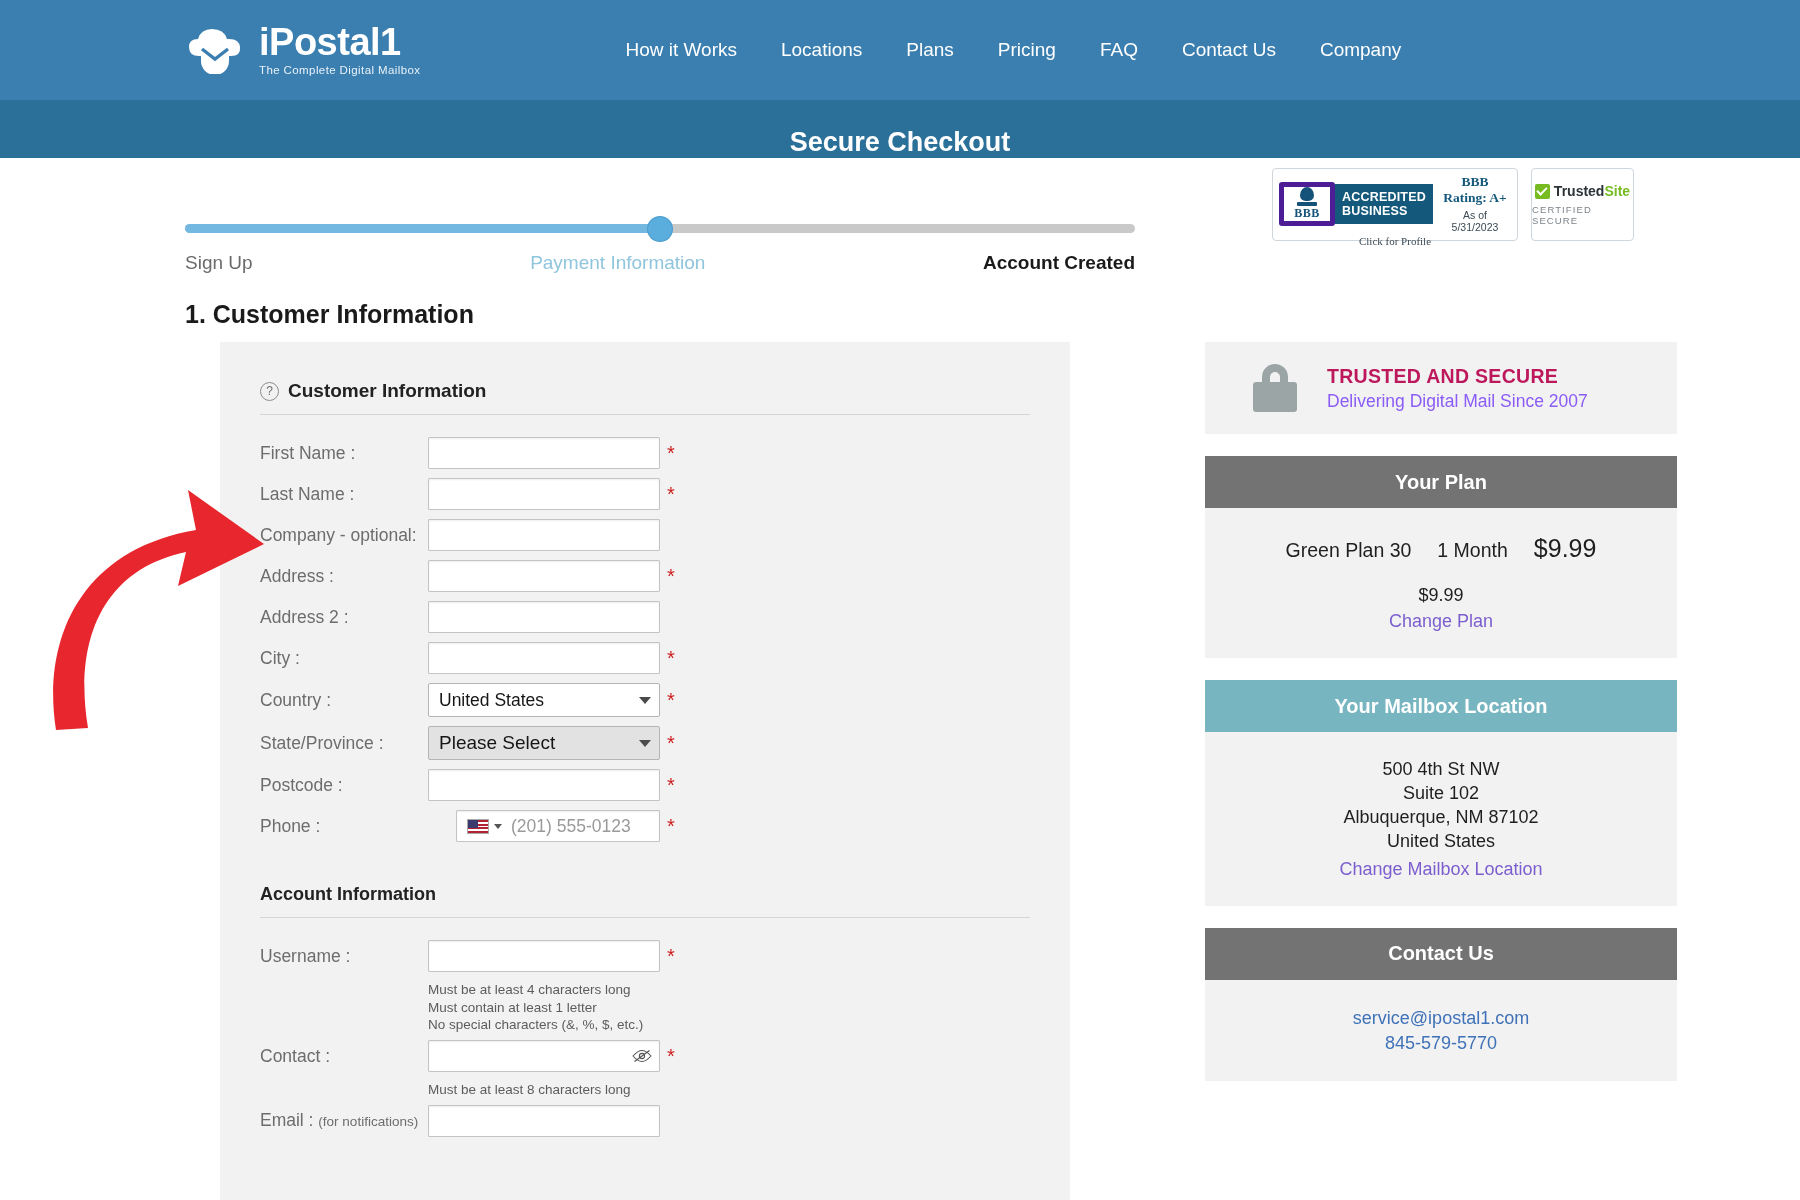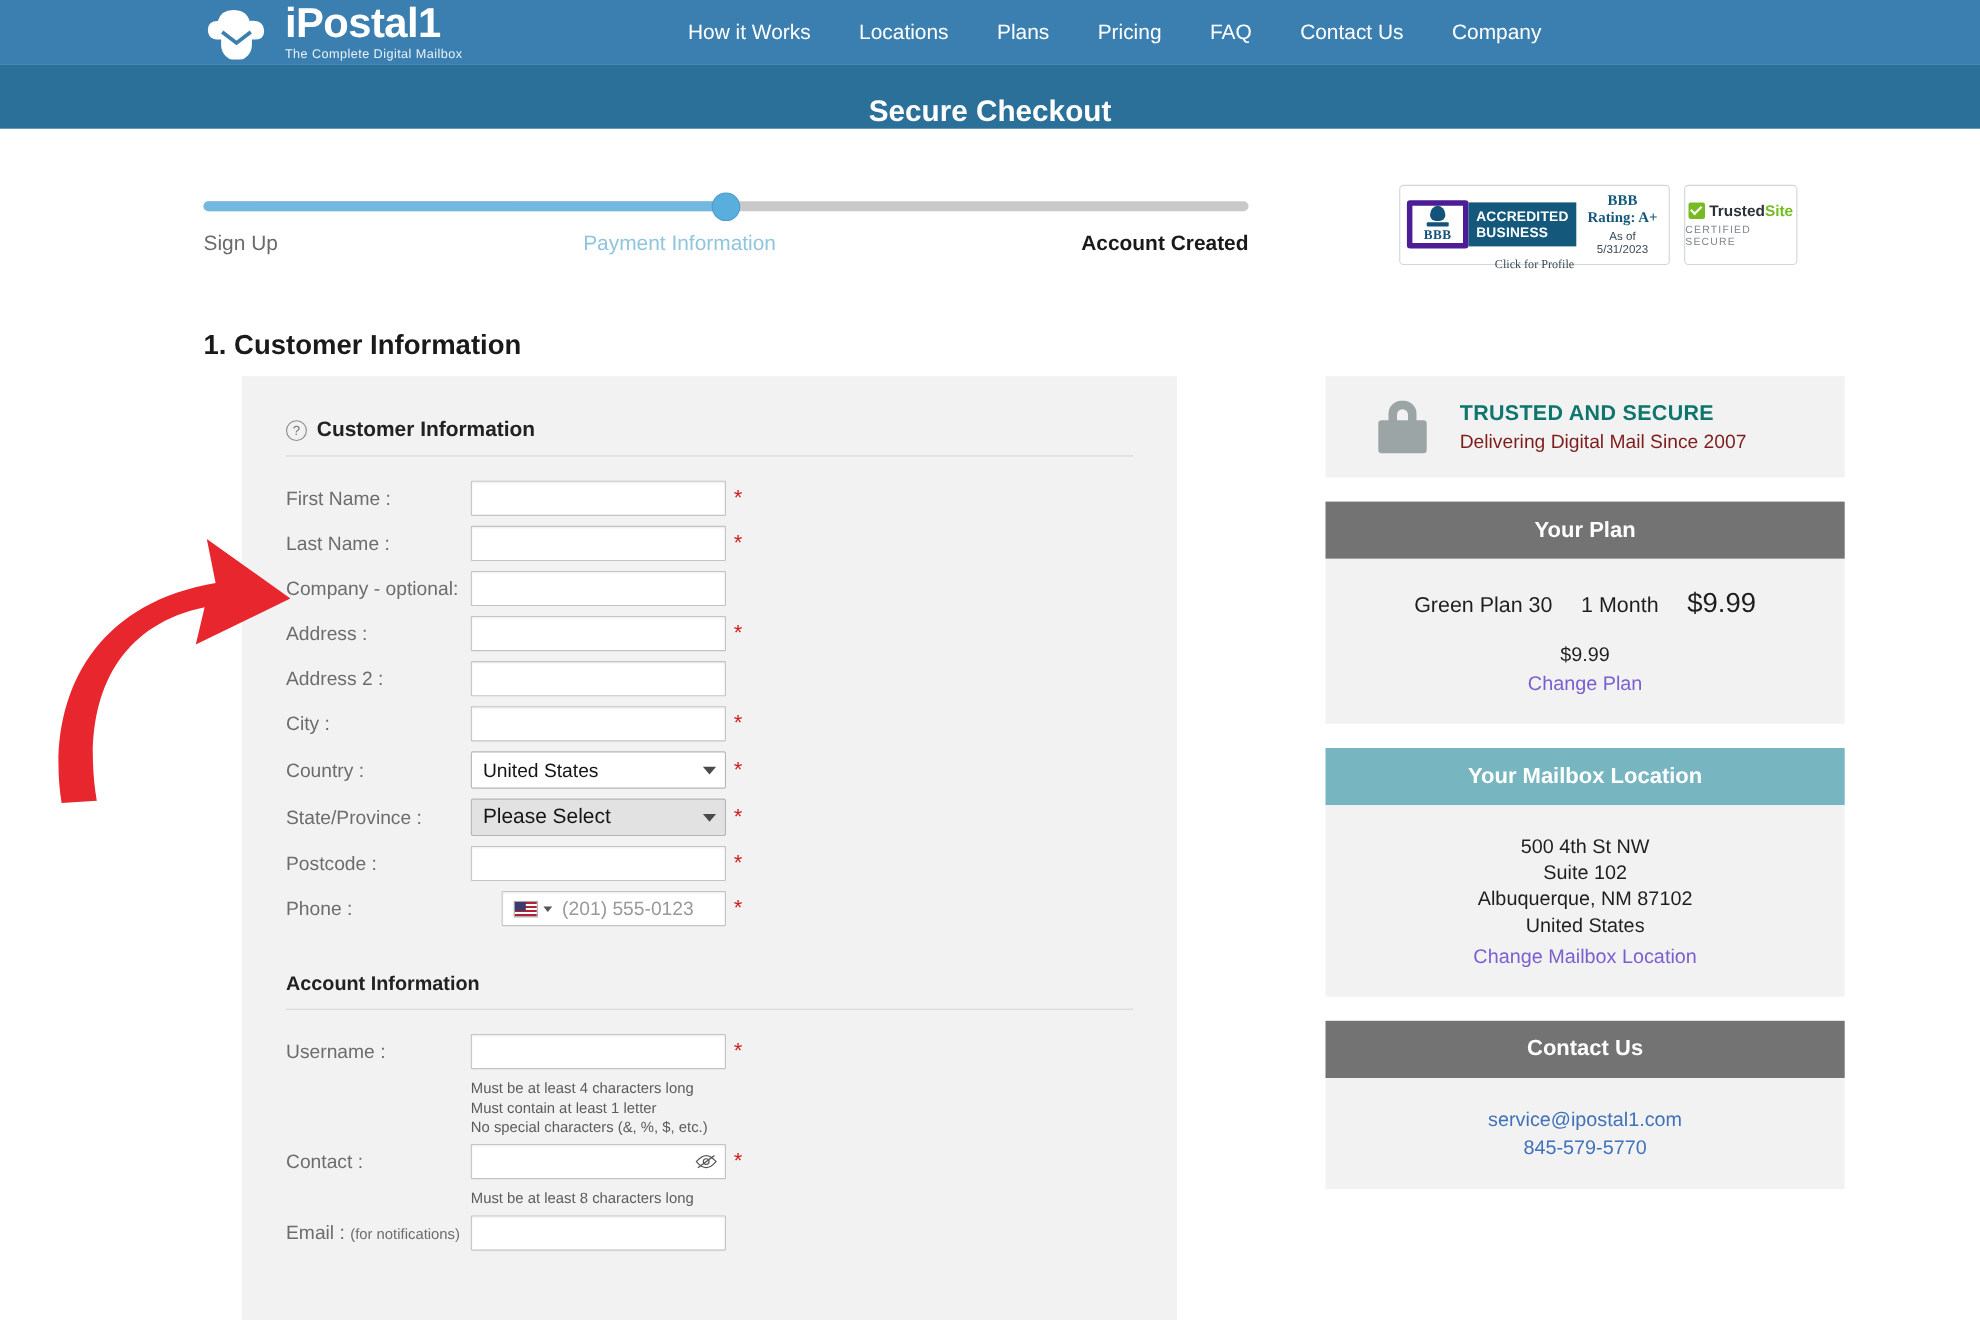--- a/index.html
+++ b/index.html
@@ -7,21 +7,21 @@
   body {
     width: 1800px; height: 1200px;
     font-family: "Liberation Sans", sans-serif;
     background: #ffffff;
     overflow: hidden;
     position: relative;
   }
 
   
   .topnav {
-    height: 59px;
+    height: 100px;
     background: #3b7fb0;
     display: flex;
     align-items: center;
     padding: 0 0 0 185px;
   }
   .logo-wrap { display: flex; align-items: center; gap: 12px; }
   .logo-mark { width: 62px; height: 48px; position: relative; flex: none; }
   .logo-text-block { display: flex; flex-direction: column; line-height: 1; }
   .logo-text {
     color: #ffffff; font-size: 38px; font-weight: bold; letter-spacing: -0.5px;
@@ -249,22 +249,22 @@
   }
   .lock-body {
     position: absolute; bottom: 0; left: 0; width: 44px; height: 30px;
     background: #9ba5a5; border-radius: 3px;
   }
   .lock-shackle {
     position: absolute; top: 0; left: 9px; width: 26px; height: 26px;
     border: 8px solid #9ba5a5; border-bottom: none;
     border-radius: 13px 13px 0 0;
   }
-  .trusted-title { font-size: 19.5px; font-weight: bold; color: #0f766e; letter-spacing: 0.3px; }
-  .trusted-sub { font-size: 17.5px; color: #7f1d1d; margin-top: 3px; }
+  .trusted-title { font-size: 19.5px; font-weight: bold; color: #be185d; letter-spacing: 0.3px; }
+  .trusted-sub { font-size: 17.5px; color: #8b5cf6; margin-top: 3px; }
 
   .card { margin-top: 22px; }
   .card-head {
     height: 52px; display: flex; align-items: center; justify-content: center;
     color: #ffffff; font-size: 20px; font-weight: bold;
   }
   .card-head.grey { background: #737373; }
   .card-head.teal { background: #77b6c1; }
   .card-body {
     background: #f2f2f2; padding: 26px 20px 26px 20px; text-align: center;

